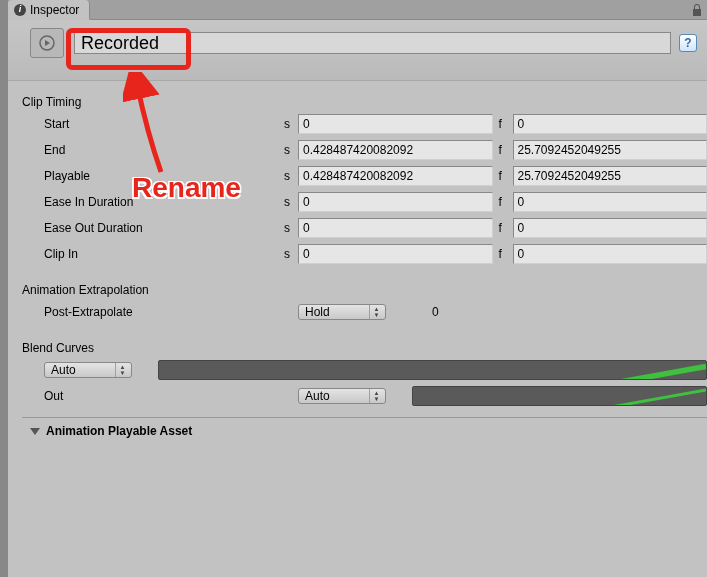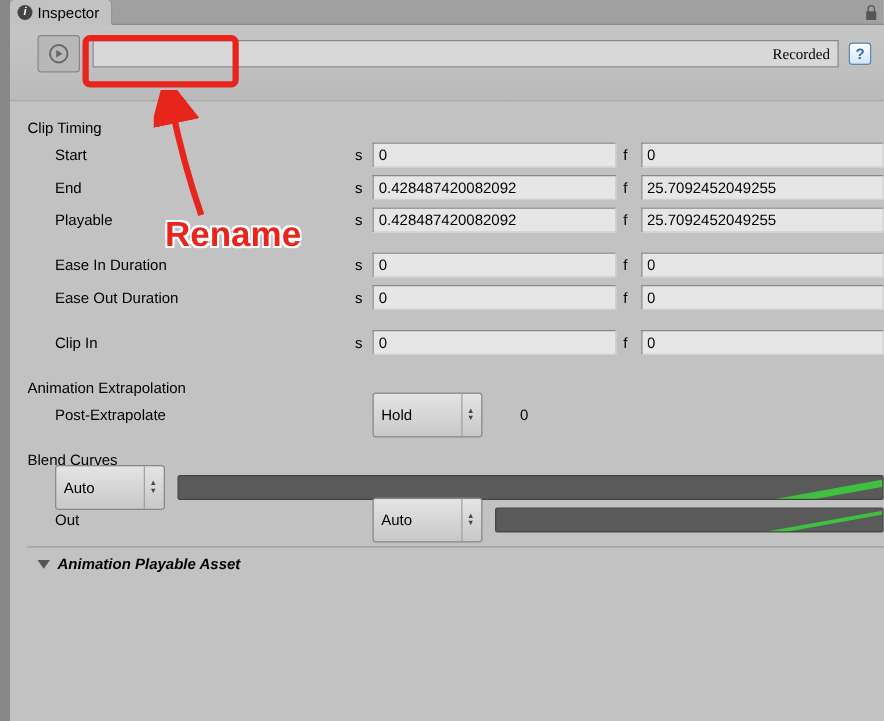--- a/index.html
+++ b/index.html
@@ -72,23 +72,22 @@
       align-items: center;
       justify-content: center;
       margin-right: 10px;
     }
     .name-input {
       flex: 1;
       height: 22px;
       background: #d8d8d8;
       border: 1px solid #888;
       padding: 2px 6px;
-      font-size: 12px;
-      font-family: Liberation Serif, serif;
-      text-align: right;
+      font-size: 18px;
+      font-family: Liberation Sans, sans-serif;
     }
     .help-btn {
       width: 18px;
       height: 18px;
       margin-left: 8px;
       background: linear-gradient(#fff, #cfe6ff);
       border: 1px solid #5a8ab8;
       border-radius: 3px;
       display: flex;
       align-items: center;
@@ -103,21 +102,21 @@
     .section-title {
       padding: 8px 0 2px 0;
       font-size: 12px;
     }
     .prop-row {
       display: flex;
       align-items: center;
       height: 26px;
       padding-left: 22px;
     }
-    .prop-row.spacer-above { margin-top: 10px; }
+    .prop-row.spacer-above { }
     .prop-label {
       width: 240px;
       flex-shrink: 0;
     }
     .unit {
       width: 14px;
       text-align: left;
       flex-shrink: 0;
     }
     .field {
@@ -129,30 +128,30 @@
       border-bottom: 1px solid #d0d0d0;
       padding: 0 4px;
       font-family: inherit;
       font-size: 12px;
     }
     .field-col { flex: 1; margin-right: 6px; }
     .field-col:last-child { margin-right: 0; }
     .field-full { flex: 1; margin-right: 0; }
     .dropdown {
       width: 88px;
-      height: 36px;
+      height: 16px;
       background: linear-gradient(#e4e4e4, #c8c8c8);
       border: 1px solid #888;
       border-radius: 3px;
       display: flex;
       align-items: center;
       padding: 0 6px;
       position: relative;
       flex-shrink: 0;
-      margin-right: 10px;
+      margin-right: 26px;
     }
     .dropdown-arrows {
       position: absolute;
       right: 2px;
       top: 0;
       bottom: 0;
       width: 14px;
       border-left: 1px solid #a0a0a0;
       display: flex;
       flex-direction: column;
@@ -178,21 +177,20 @@
       top: 0;
       bottom: 0;
     }
     .asset-header {
       display: flex;
       align-items: center;
       padding: 6px 0 6px 8px;
       border-top: 1px solid #999;
       margin-top: 8px;
       gap: 6px;
-      font-style: italic;
     }
     .foldout-arrow {
       width: 0;
       height: 0;
       border-left: 5px solid transparent;
       border-right: 5px solid transparent;
       border-top: 7px solid #555;
     }
     .asset-title {
       font-weight: bold;

